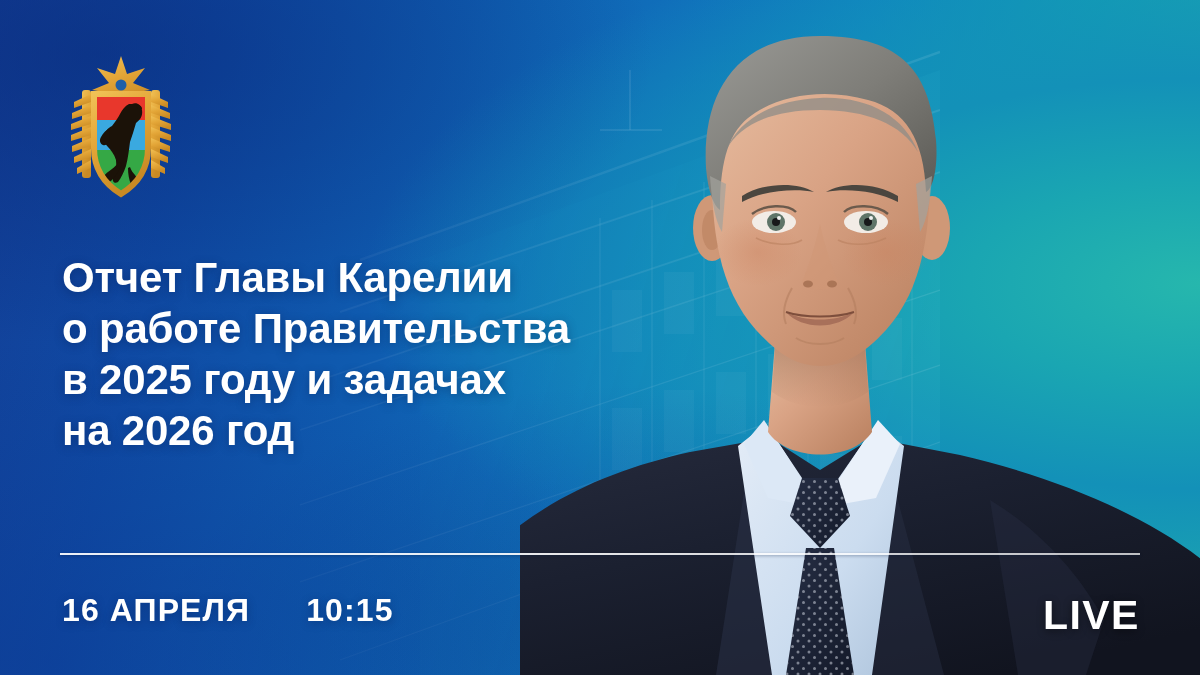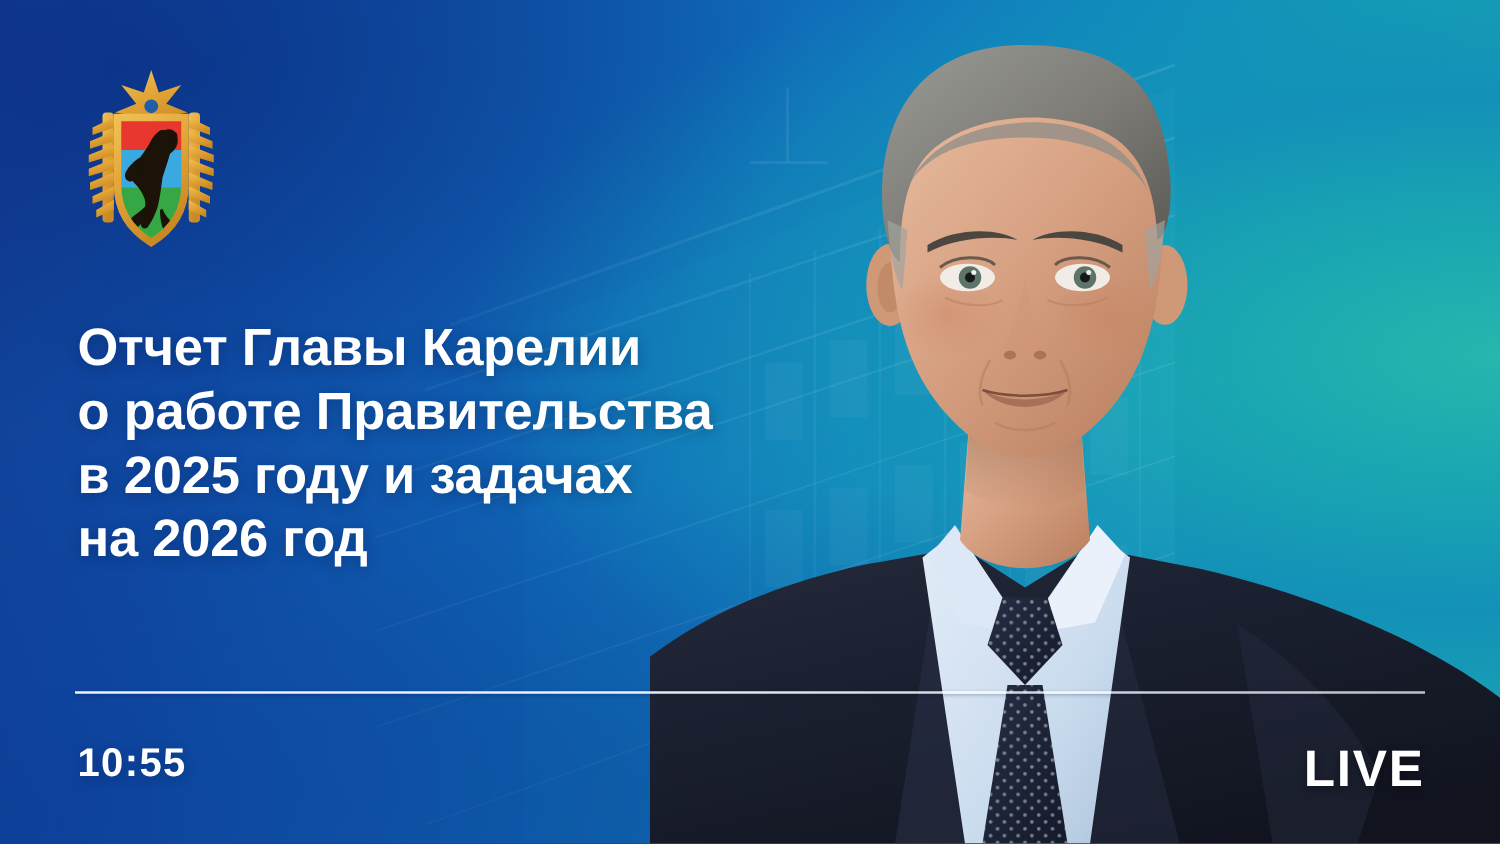--- a/index.html
+++ b/index.html
@@ -396,18 +396,19 @@
   </div>
 
   <h1 class="headline">Отчет Главы Карелии
 о работе Правительства
 в 2025 году и задачах
 на 2026 год</h1>
 
   <div class="rule"></div>
 
   <div class="footer-left">
-    <span>10:55</span>
+    <span>16 АПРЕЛЯ</span>
+    <span>10:15</span>
   </div>
 
   <div class="live-badge">LIVE</div>
 
 </div>
 
 </body></html>

